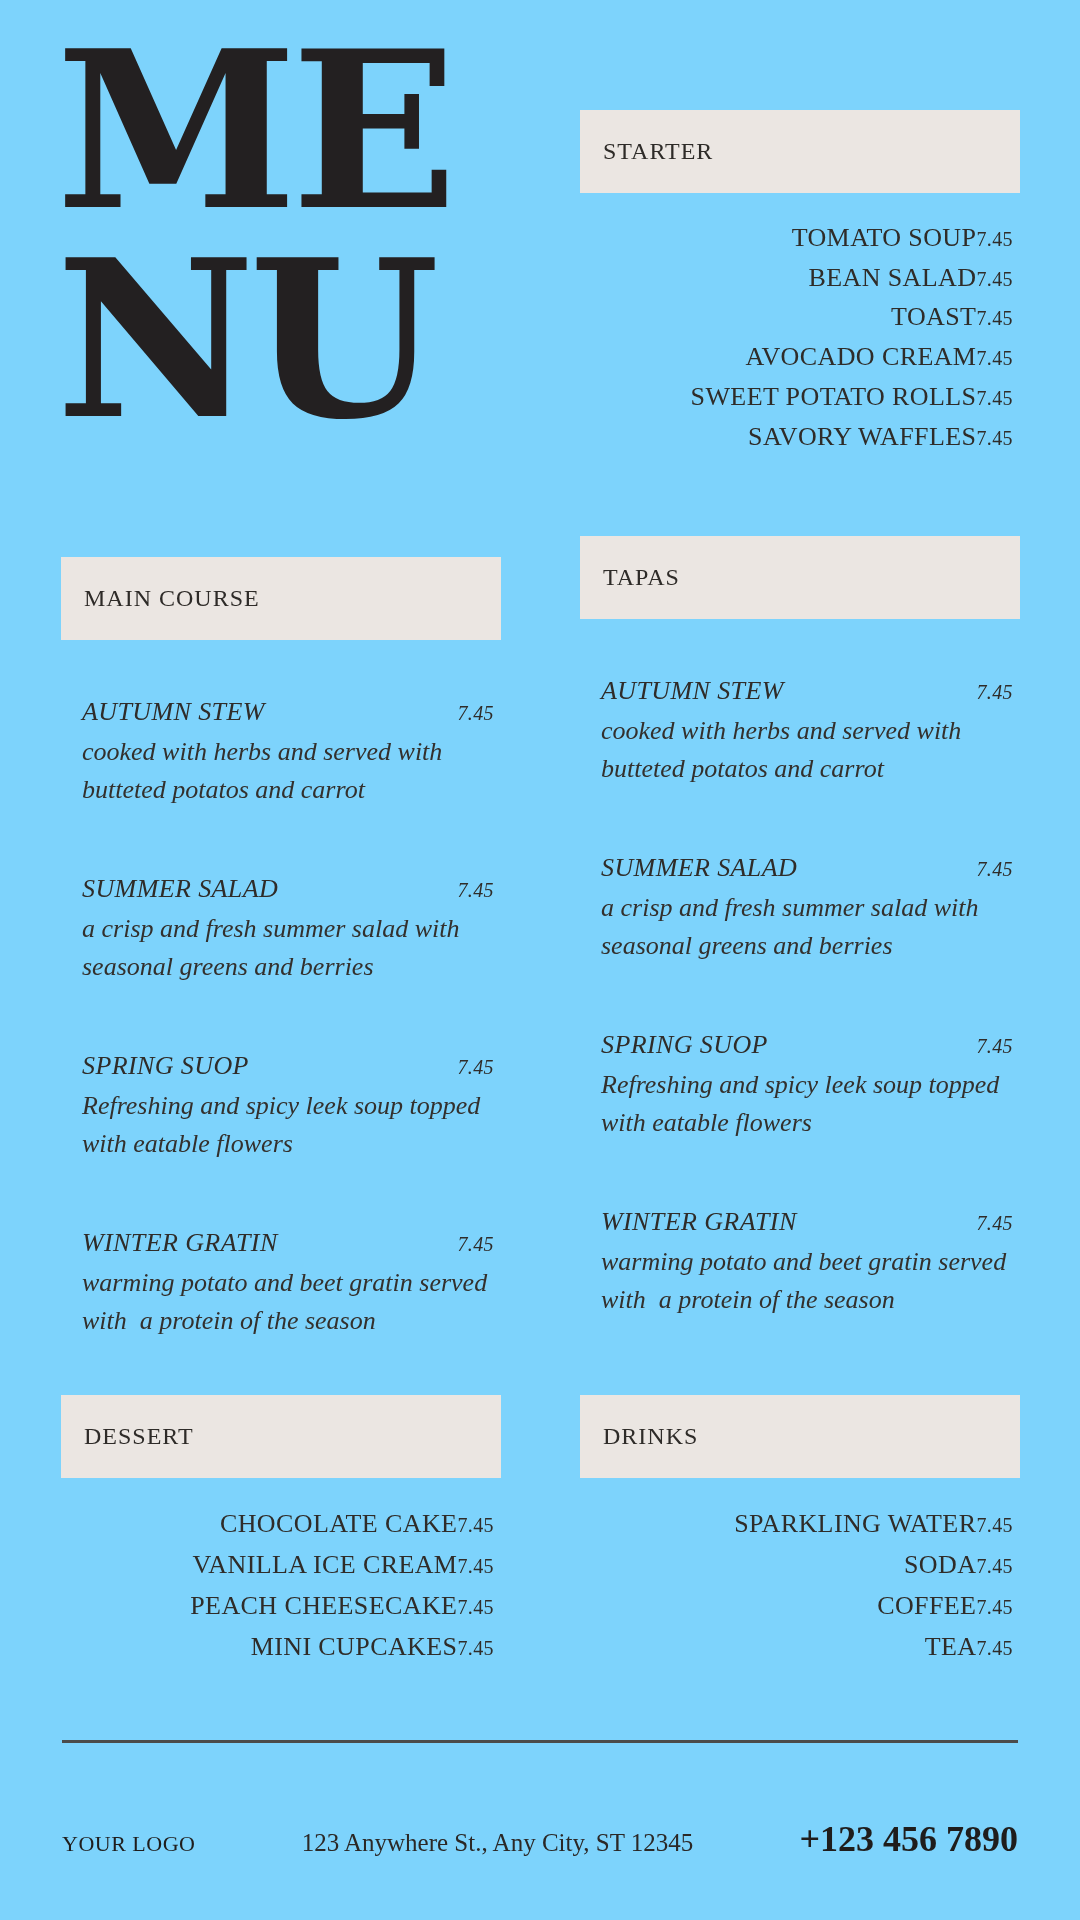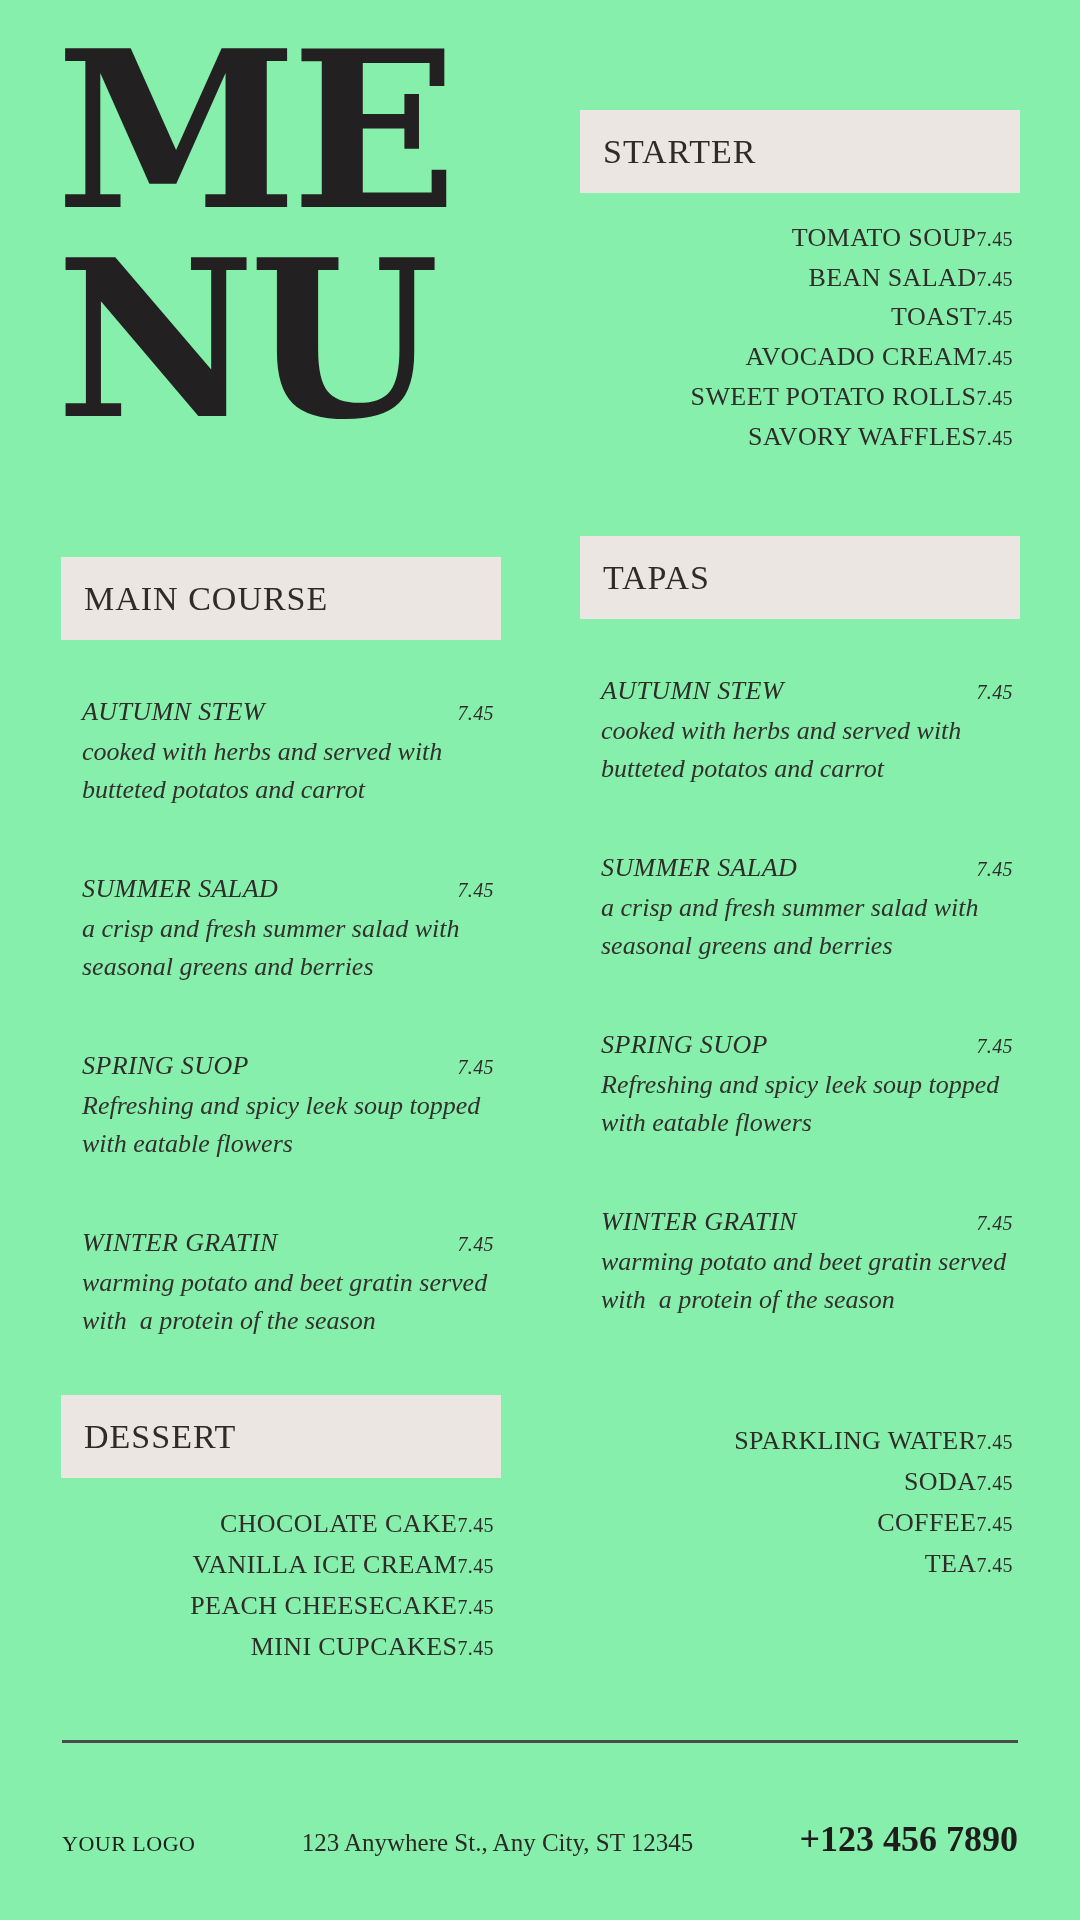--- a/index.html
+++ b/index.html
@@ -5,21 +5,21 @@
   * { margin:0; padding:0; box-sizing:border-box; }
   html,body { background:#ffffff; }
   body {
     width:1080px; height:1920px;
     font-family:"Liberation Serif", serif;
     color:#2b2826;
   }
   .page {
     position:relative;
     width:1080px; height:1920px;
-    background:#86efac;
+    background:#7dd3fc;
     overflow:hidden;
   }
 
   
   .menu-title {
     position:absolute;
     left:56px; top:26px;
     font-family:"DejaVu Serif", serif;
     font-weight:bold;
     font-size:218px;
@@ -37,21 +37,21 @@
   .sec-drinks  { left:580px; top:1395px; }
 
   .section-header {
     background:#ebe6e2;
     height:83px;
     display:flex;
     align-items:center;
     padding-left:23px;
   }
   .section-title {
-    font-size:34px;
+    font-size:24px;
     letter-spacing:1px;
     color:#2e2b28;
     text-align:center;
   }
 
   
   .plain-list { margin-top:26px; padding:0 7px 0 21px; }
   .plain-list .row {
     display:flex;
     justify-content:flex-end;
@@ -243,20 +243,23 @@
         <span class="price">7.45</span>
       </div>
       <div class="row">
         <span>MINI CUPCAKES</span>
         <span class="price">7.45</span>
       </div>
     </div>
   </div>
 
   <div class="section sec-drinks">
+    <div class="section-header">
+      <span class="section-title">DRINKS</span>
+    </div>
     <div class="plain-list tall-rows">
       <div class="row">
         <span>SPARKLING WATER</span>
         <span class="price">7.45</span>
       </div>
       <div class="row">
         <span>SODA</span>
         <span class="price">7.45</span>
       </div>
       <div class="row">

